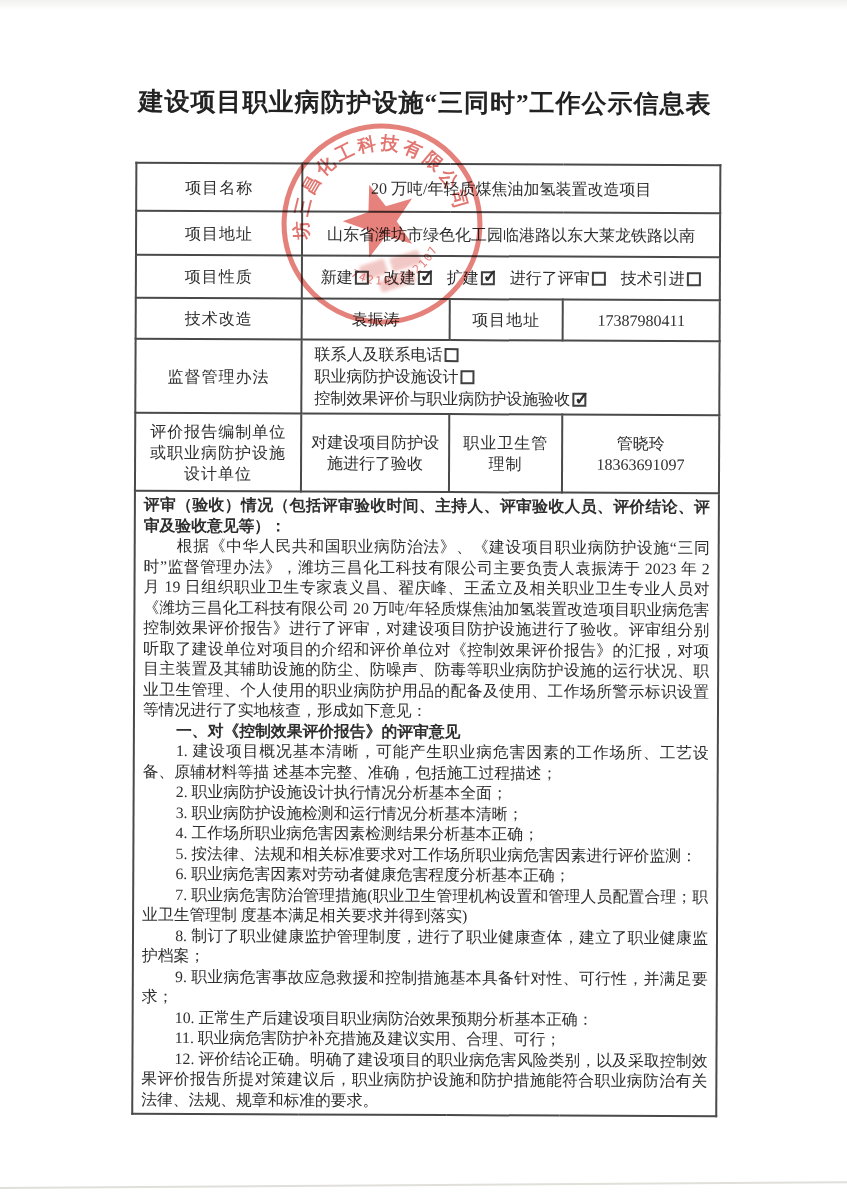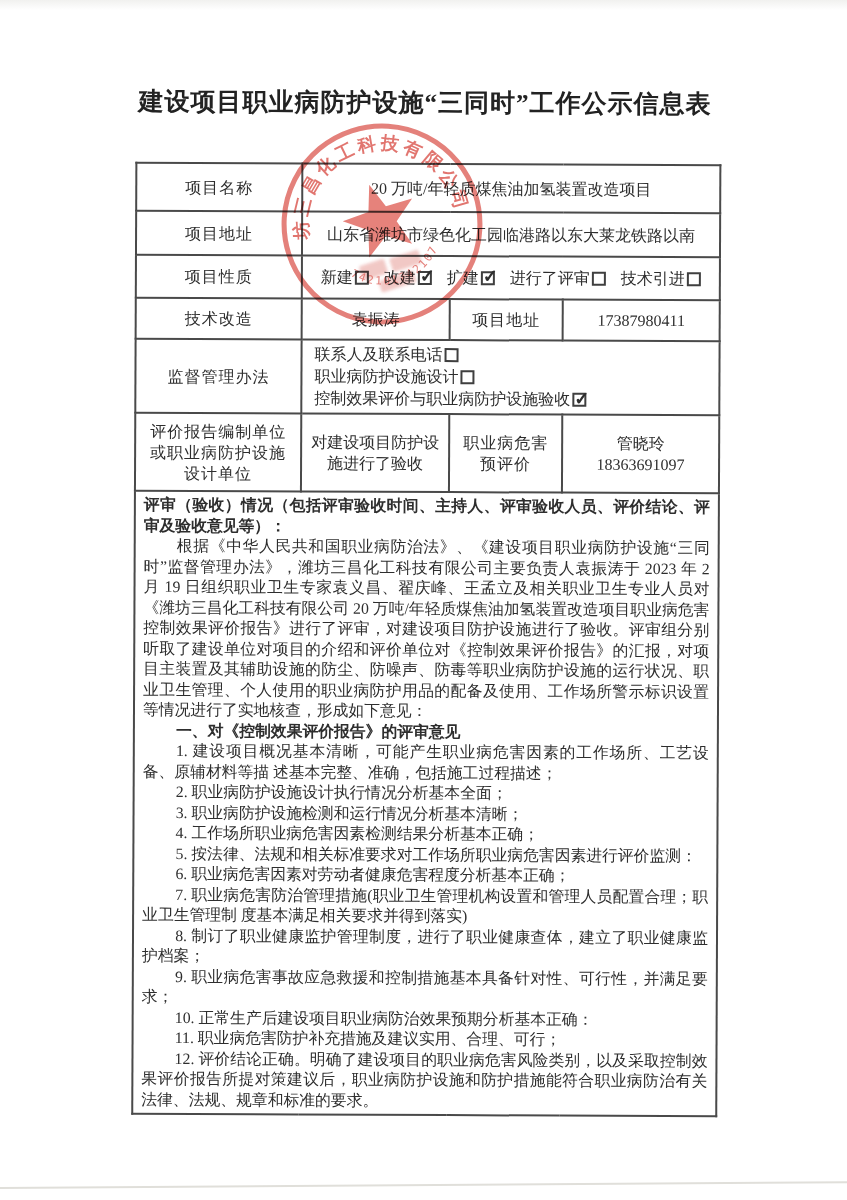--- a/index.html
+++ b/index.html
@@ -139,21 +139,21 @@
         <div class="optlines">
               <span class="opt"><span>联系人及联系电话</span><span class="cb"></span></span>
               <span class="opt"><span>职业病防护设施设计</span><span class="cb"></span></span>
               <span class="opt"><span>控制效果评价与职业病防护设施验收</span><span class="cb checked"></span></span>
             </div>
       </td>
     </tr>
     <tr class="r6">
       <td class="lbl">评价报告编制单位或职业病防护设施设计单位</td>
       <td class="val-center">对建设项目防护设施进行了验收</td>
-      <td class="lbl">职业病危害预评价</td>
+      <td class="lbl">职业卫生管理制</td>
       <td class="val-center">管晓玲 18363691097</td>
     </tr>
     <tr>
       <td class="review-cell" colspan="4">
         <div class="review">
           <div class="head">评审（验收）情况（包括评审验收时间、主持人、评审验收人员、评价结论、评审及验收意见等）：</div>
           <div class="para">根据《中华人民共和国职业病防治法》、《建设项目职业病防护设施“三同时”监督管理办法》，潍坊三昌化工科技有限公司主要负责人袁振涛于 2023 年 2 月 19 日组织职业卫生专家袁义昌、翟庆峰、王孟立及相关职业卫生专业人员对《潍坊三昌化工科技有限公司 20 万吨/年轻质煤焦油加氢装置改造项目职业病危害控制效果评价报告》进行了评审，对建设项目防护设施进行了验收。评审组分别听取了建设单位对项目的介绍和评价单位对《控制效果评价报告》的汇报，对项目主装置及其辅助设施的防尘、防噪声、防毒等职业病防护设施的运行状况、职业卫生管理、个人使用的职业病防护用品的配备及使用、工作场所警示标识设置等情况进行了实地核查，形成如下意见：</div>
           <div class="sub">一、对《控制效果评价报告》的评审意见</div>
           <div>
                 <div class="ritem">1. 建设项目概况基本清晰，可能产生职业病危害因素的工作场所、工艺设备、原辅材料等描 述基本完整、准确，包括施工过程描述；</div>

